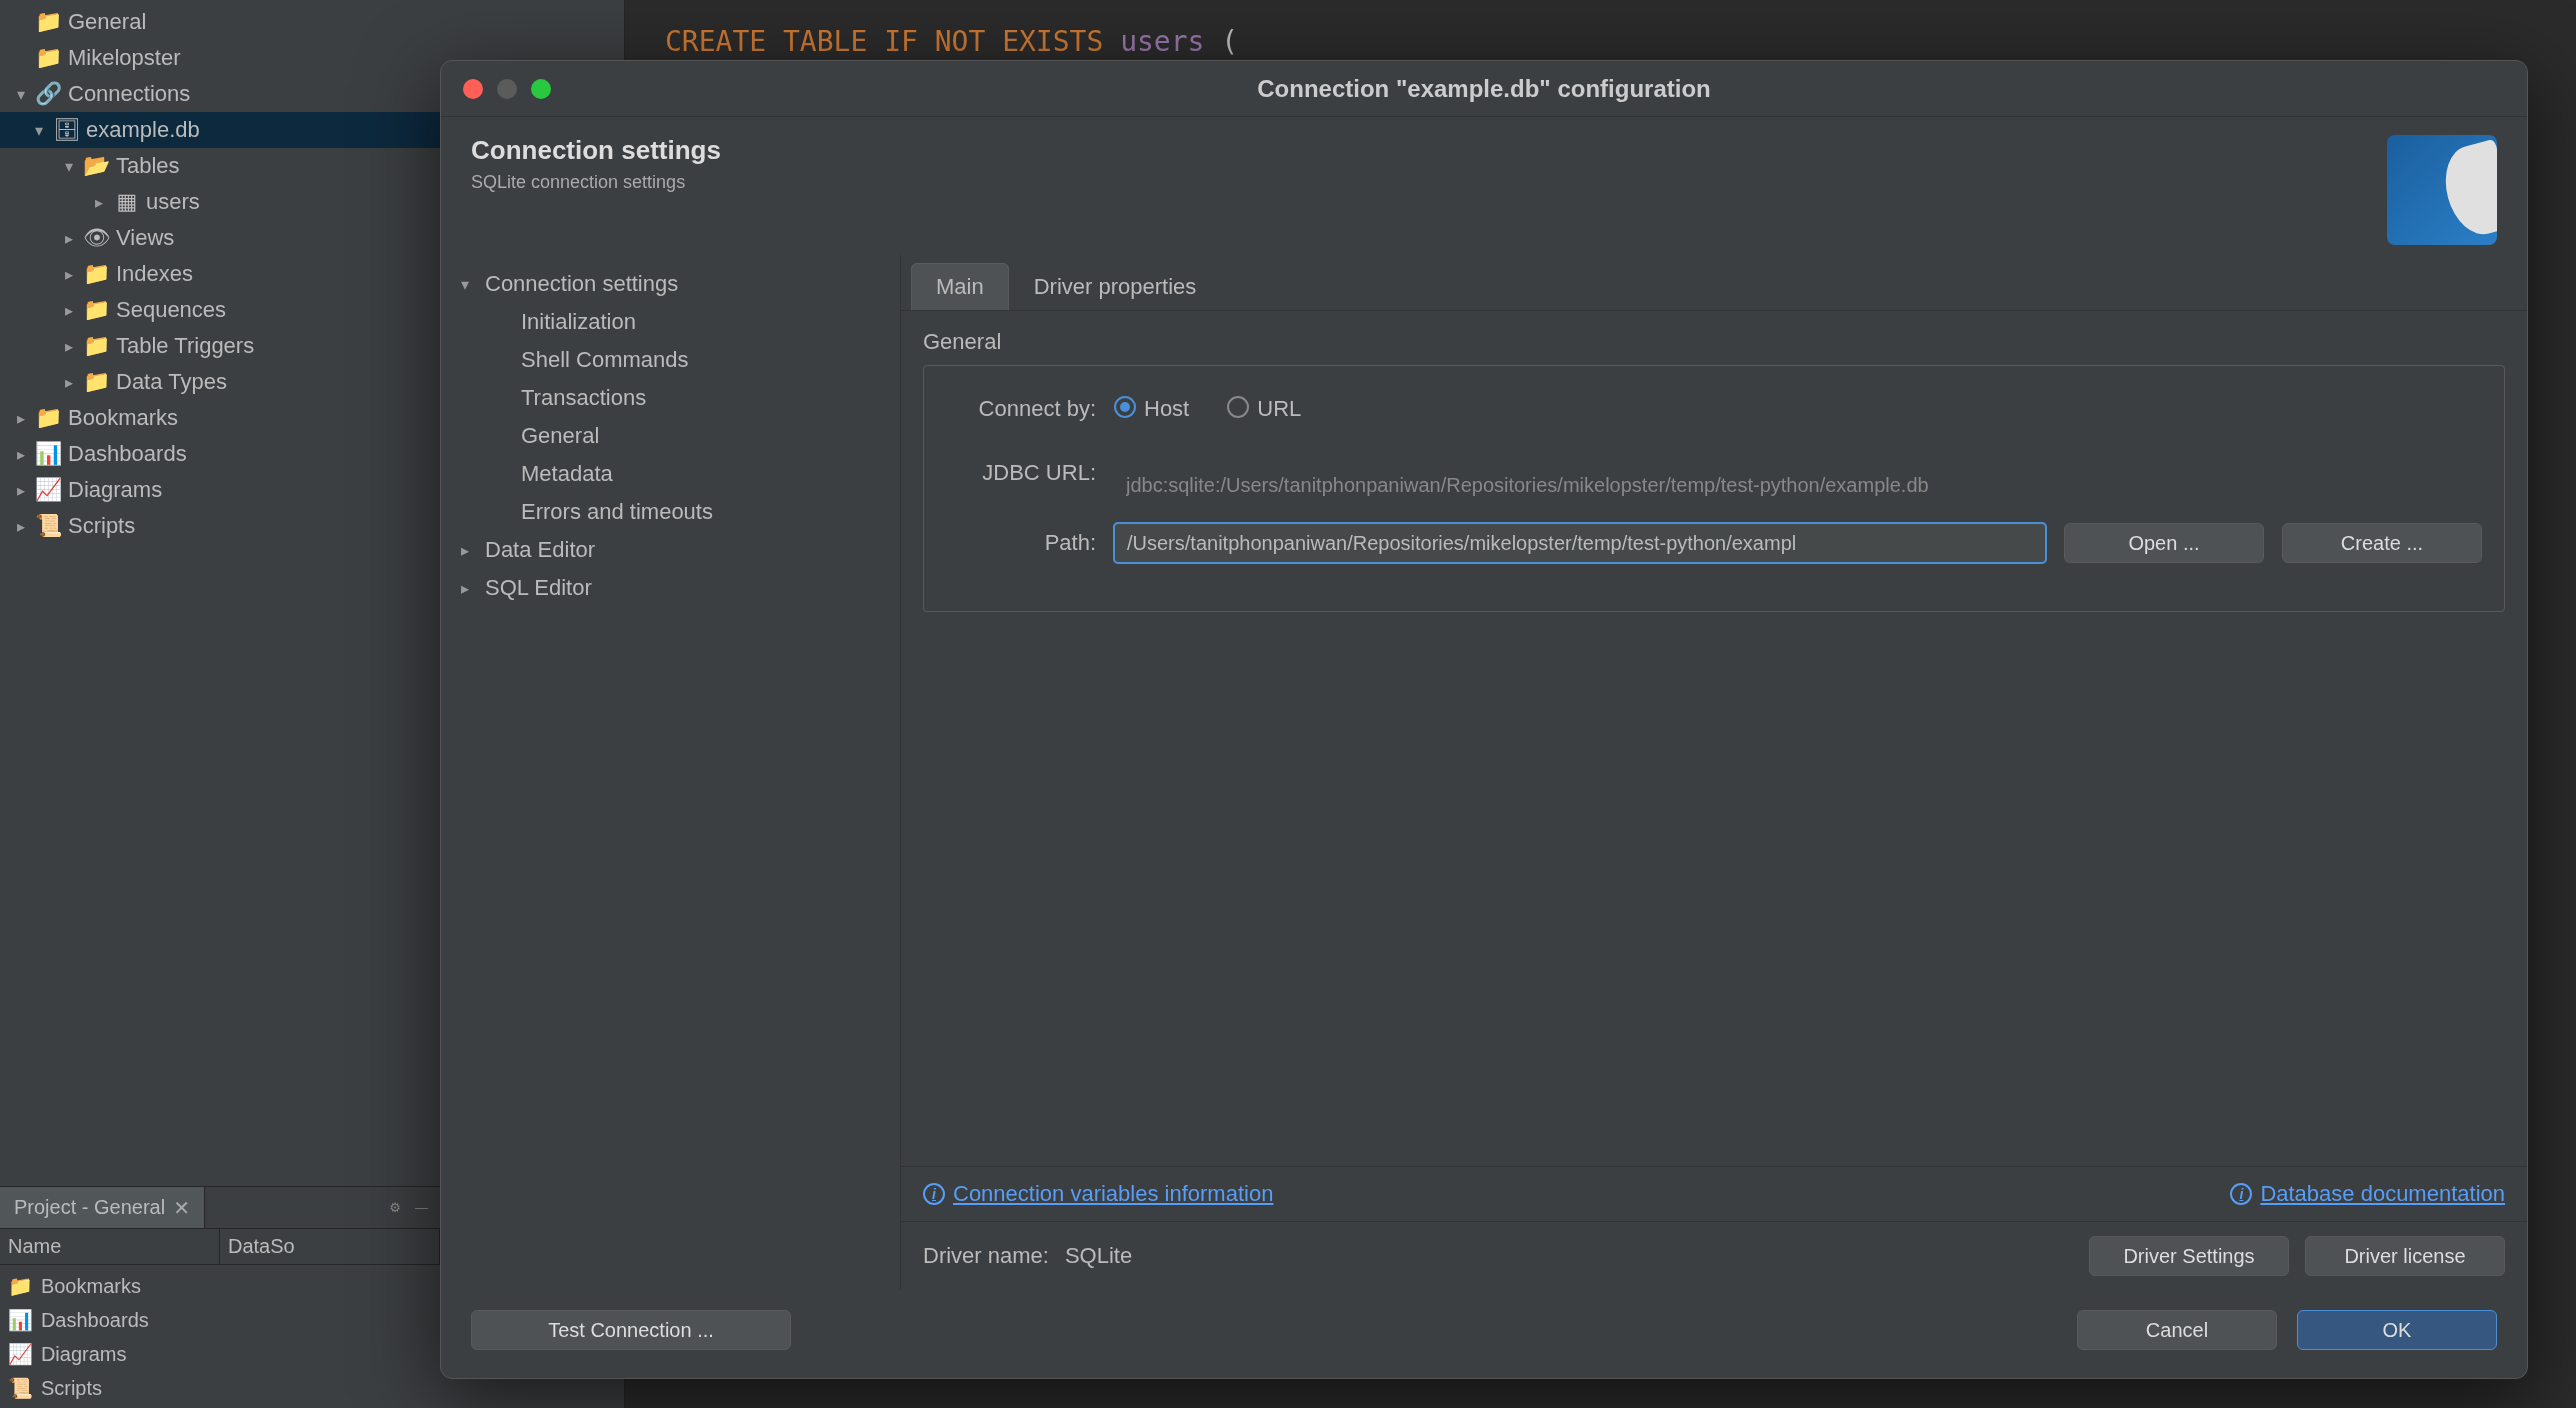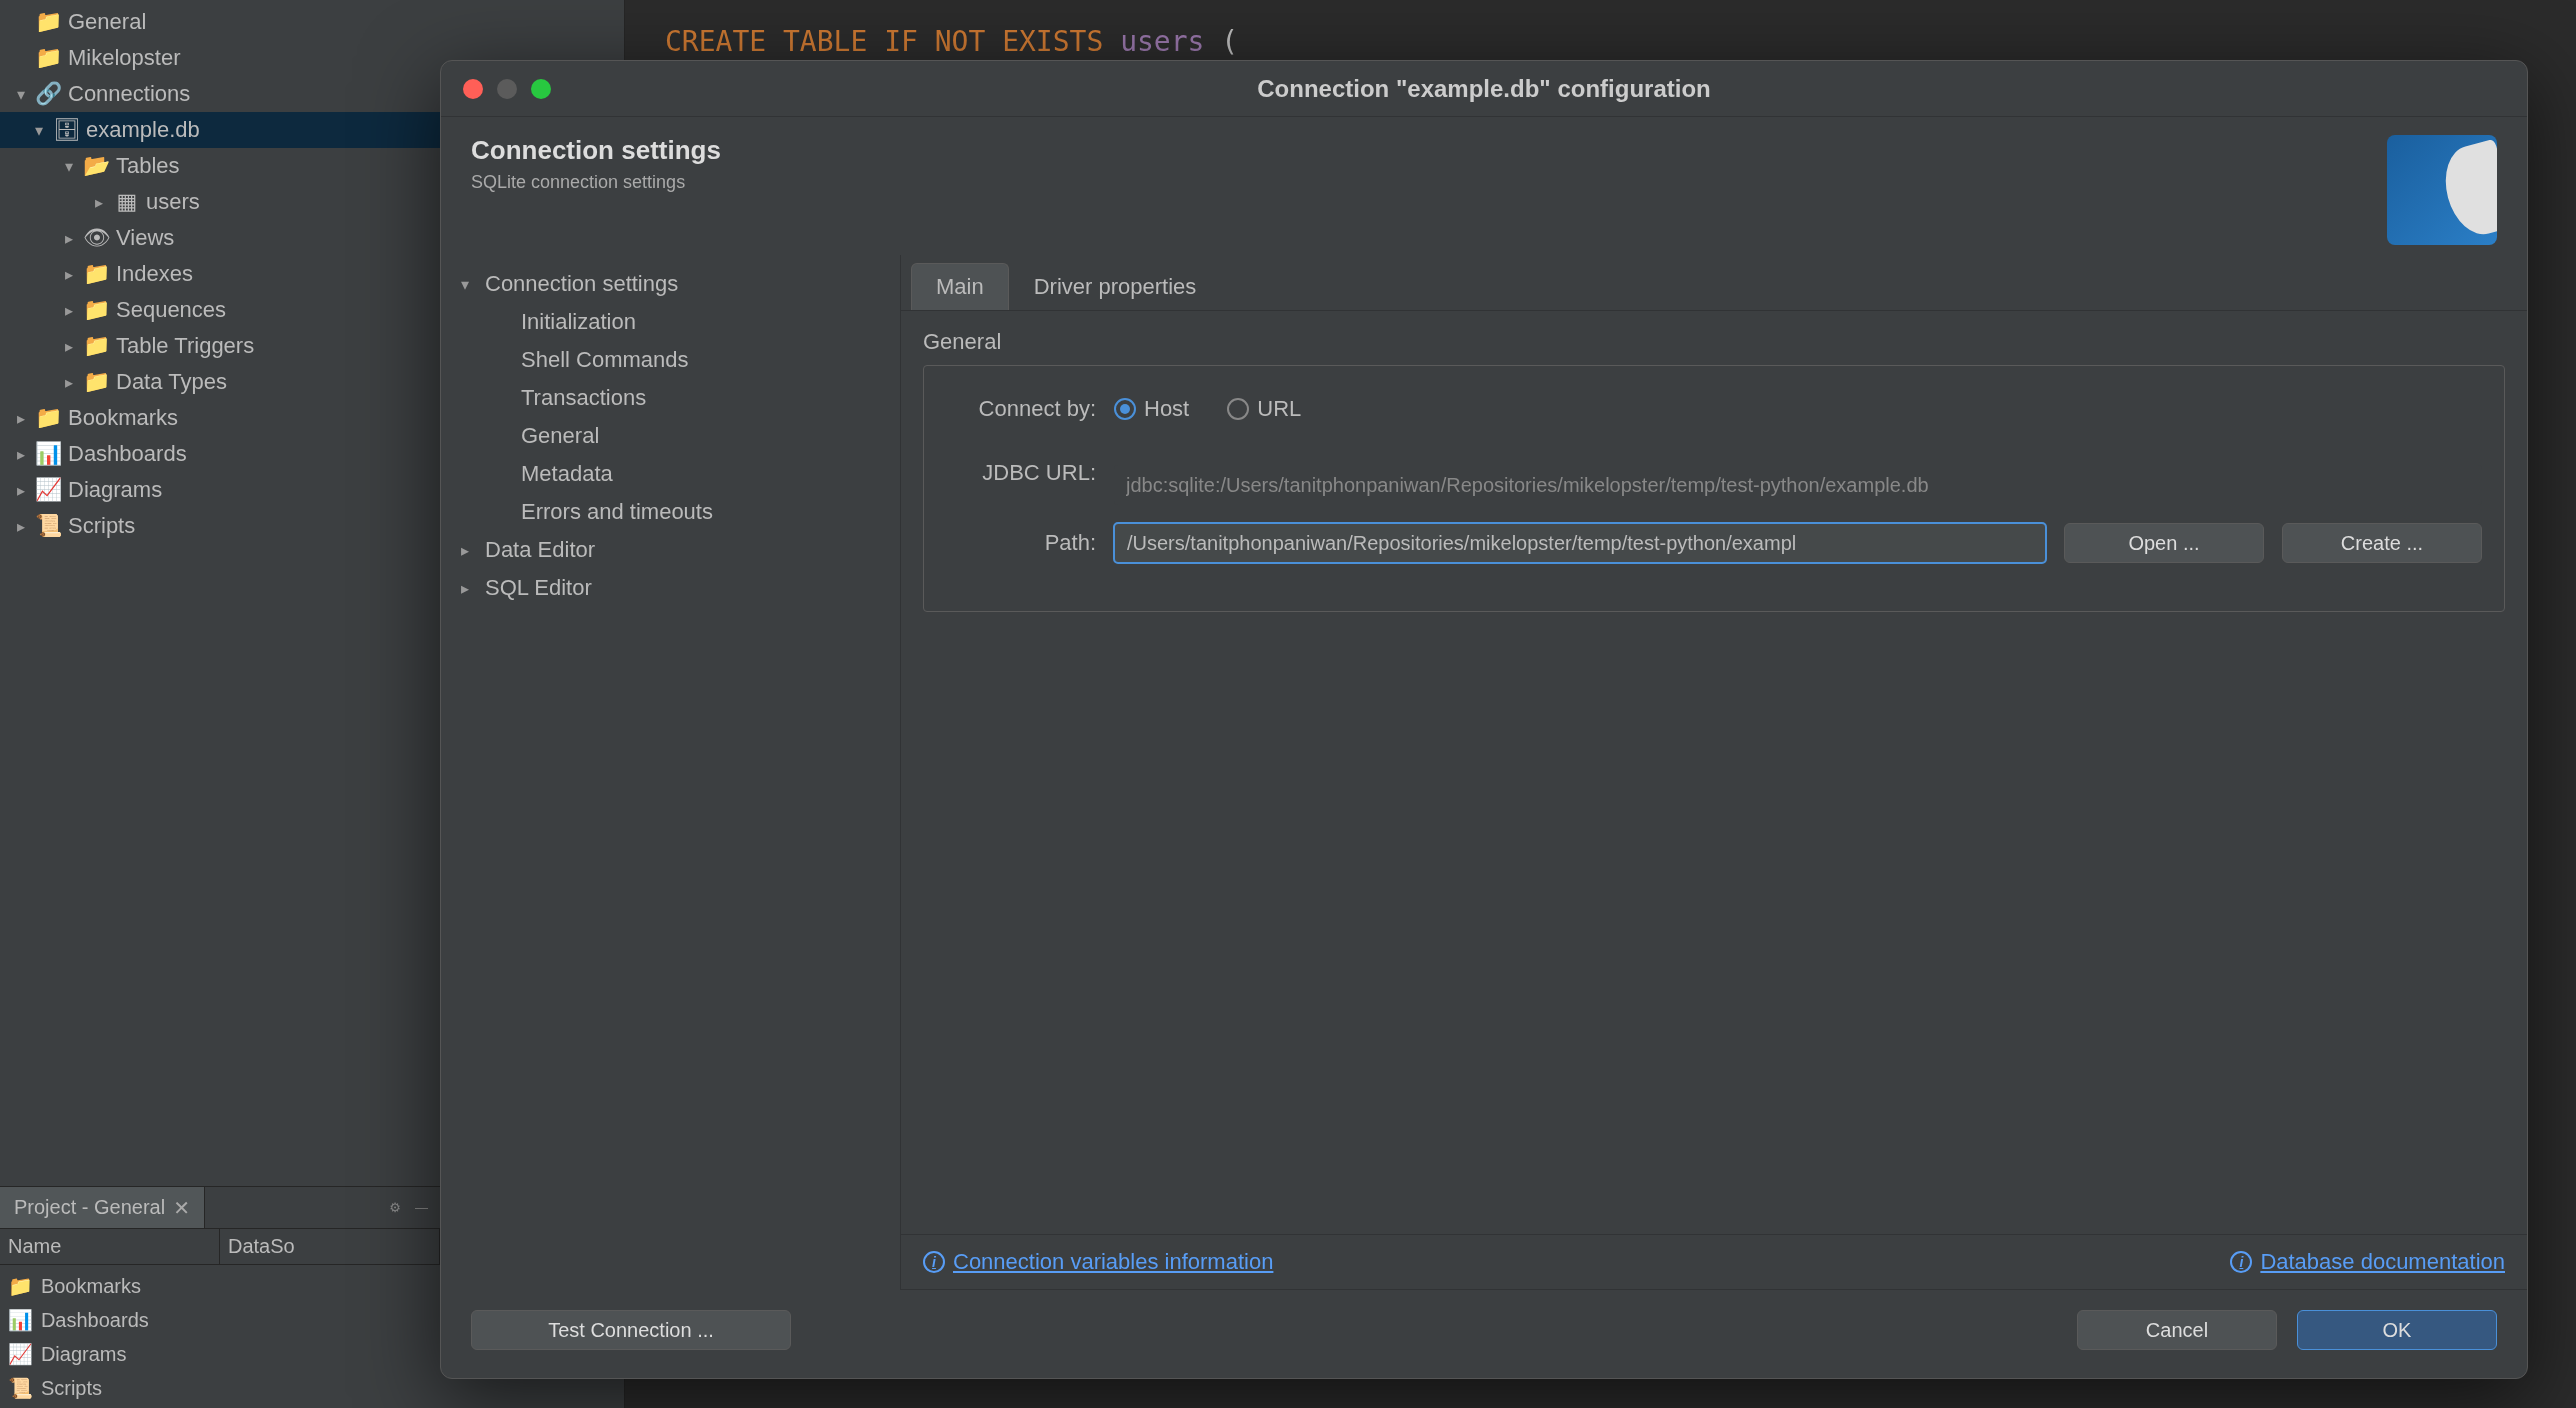--- a/index.html
+++ b/index.html
@@ -287,21 +287,20 @@
       margin-bottom: 18px;
       font-size: 22px;
     }
     .form-row label.lbl {
       width: 150px;
       text-align: right;
       color: #bbbbbb;
     }
     .radio {
       display: inline-flex;
-      align-items: center;
       gap: 8px;
       margin-right: 20px;
     }
     .radio .r {
       width: 22px; height: 22px; border-radius: 50%;
       border: 2px solid #888;
       display: inline-flex;
       align-items: center; justify-content: center;
     }
     .radio .r.on { border-color: #4a90d9; }
@@ -620,20 +619,27 @@
         <a class="link">
           <span class="info-icon">i</span>
           <span>Connection variables information</span>
         </a>
         <a class="link">
           <span class="info-icon">i</span>
           <span>Database documentation</span>
         </a>
       </div>
 
+      <div class="driver-row">
+        <span>Driver name:</span>
+        <span>SQLite</span>
+        <span class="spacer"></span>
+        <button class="btn wide">Driver Settings</button>
+        <button class="btn wide">Driver license</button>
+      </div>
 
     </div>
   </div>
 
   <div class="dialog-footer">
     <button class="btn" style="min-width:320px">Test Connection ...</button>
     <span class="spacer"></span>
     <button class="btn wide">Cancel</button>
     <button class="btn wide primary">OK</button>
   </div>

